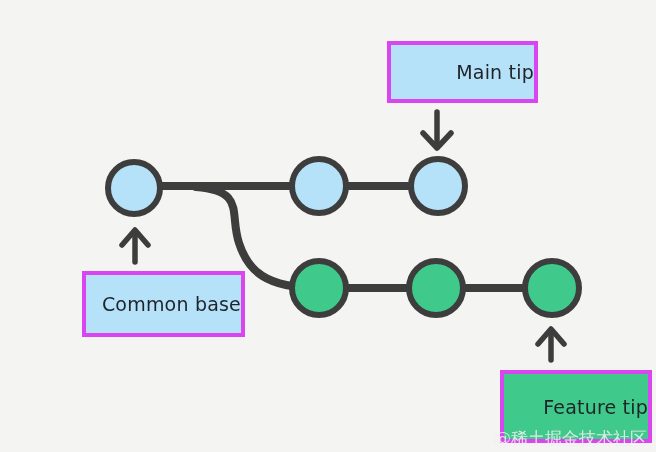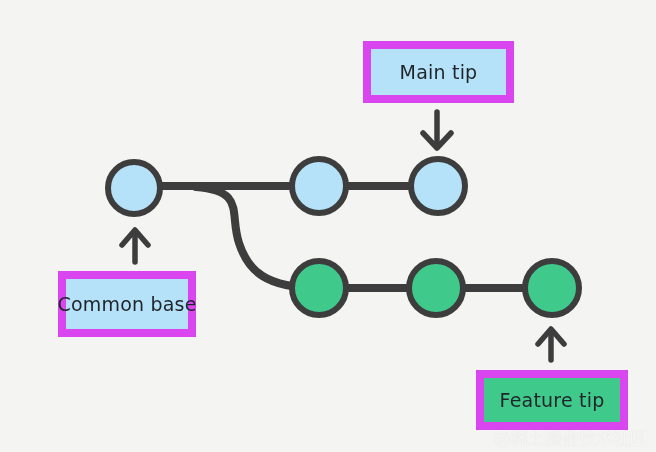--- a/index.html
+++ b/index.html
@@ -28,35 +28,36 @@
   .arrow {
     stroke: #3d3d3d;
     stroke-width: 5.5;
     fill: none;
     stroke-linecap: round;
     stroke-linejoin: round;
   }
   .label-box {
     position: absolute;
     box-sizing: border-box;
-    border: 8px solid #d946ef;
+    border: 4px solid #d946ef;
     display: flex;
     align-items: center;
-    justify-content: center;
+    justify-content: flex-end;
     color: #1f2429;
     font-size: 19px;
     font-weight: 500;
     letter-spacing: 0.2px;
     white-space: nowrap;
+    margin-left: 24px;
   }
   .label-blue  { background: #b5e2f9; }
   .label-green { background: #3fca8c; }
   .box-main-tip    { left: 363px; top: 41px;  width: 151px; height: 62px; }
-  .box-common-base { left: 58px;  top: 271px; width: 138px; height: 66px; }
-  .box-feature-tip { left: 476px; top: 370px; width: 152px; height: 60px; }
+  .box-common-base { left: 58px;  top: 271px; width: 163px; height: 66px; }
+  .box-feature-tip { left: 476px; top: 370px; width: 152px; height: 73px; }
   .watermark {
     position: absolute;
     right: 9px;
     bottom: 2px;
     font-family: "DejaVu Serif", serif;
     font-size: 17px;
     color: rgba(255, 255, 255, 0.75);
     text-shadow: 0 0 1px rgba(160,160,160,0.35);
     pointer-events: none;
   }

